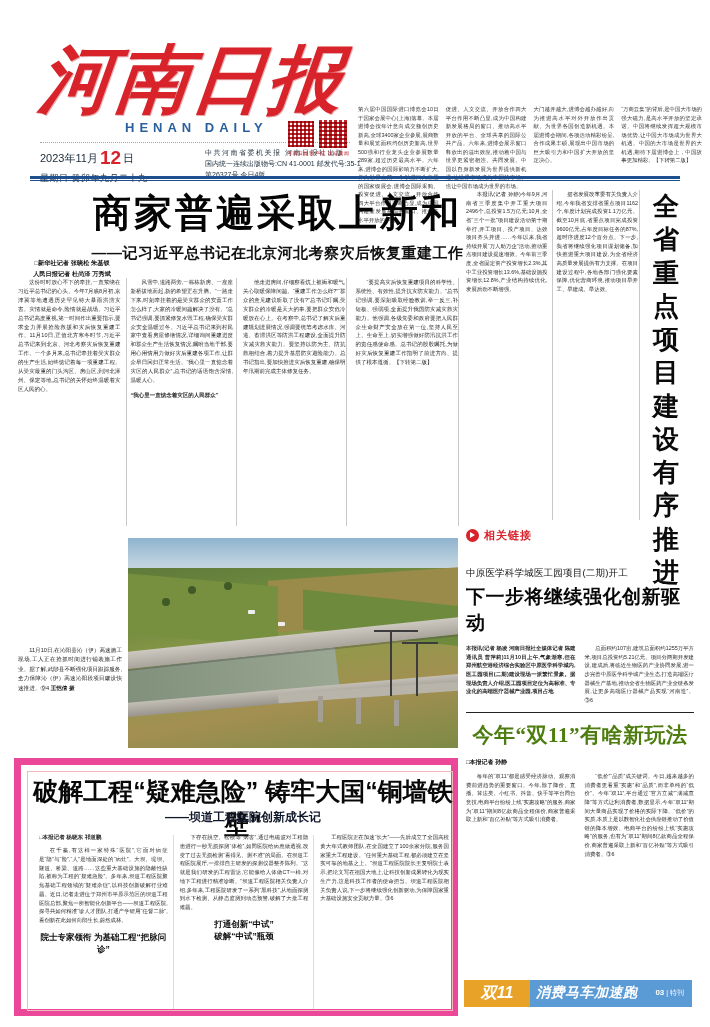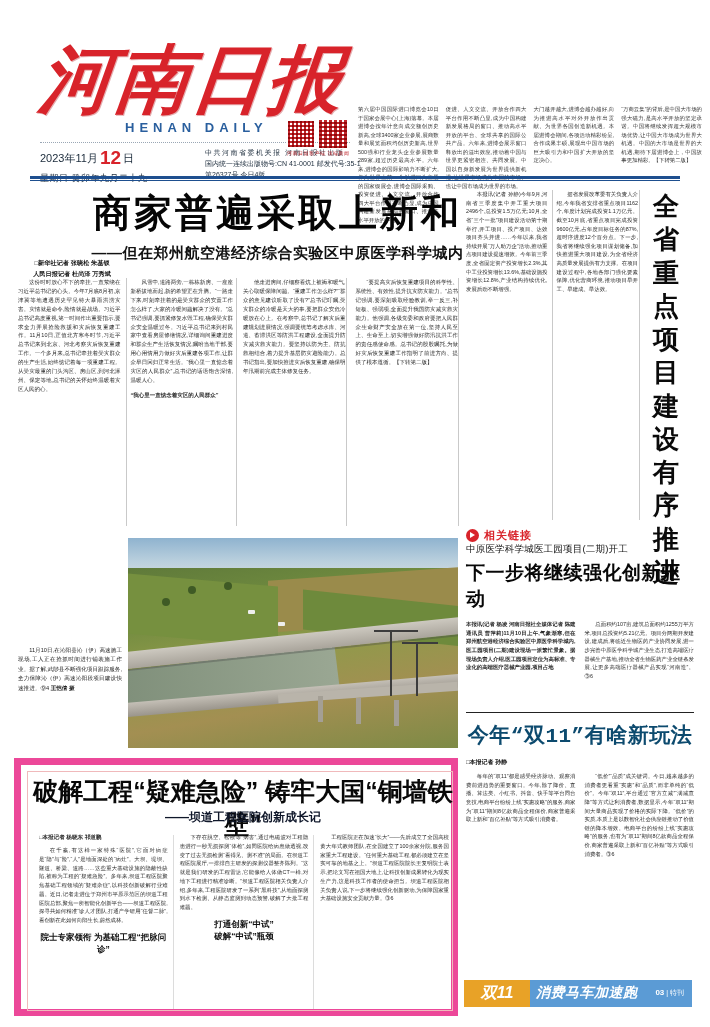--- a/index.html
+++ b/index.html
@@ -103,33 +103,33 @@
   .vdiv-r2 { position:absolute; left:639px; top:190px; width:1px; height:330px; background:#c9c9c9; }
 
   
   .linkbox { position:absolute; left:466px; top:528px; width:228px; }
   .link-tag { display:flex; align-items:center; gap:5px; }
   .arrow-ico { width:13px; height:13px; border-radius:50%; background:#d8232a;
                position:relative; flex:0 0 13px;}
   .arrow-ico:after { content:""; position:absolute; left:4px; top:3.2px;
      border-left:5px solid #fff; border-top:3.2px solid transparent; border-bottom:3.2px solid transparent;}
   .link-tag-text { font-family:"Liberation Sans", sans-serif; font-weight:700; font-size:11px; color:#d8232a; letter-spacing:1px;}
-  .link-shoulder { font-family:"Liberation Sans", sans-serif; font-size:9.5px; color:#111; margin-top:0; letter-spacing:.2px;}
+  .link-shoulder { font-family:"Liberation Sans", sans-serif; font-size:9.5px; color:#111; margin-top:24px; letter-spacing:.2px;}
   .link-title { font-family:"Liberation Sans", sans-serif; font-weight:700; font-size:19px;
                 color:#070707; margin-top:4px; letter-spacing:.5px;}
   .link-body { margin-top:8px; display:grid; grid-template-columns:1fr 1fr; column-gap:9px; }
   .link-body p { font-size:5.4px; line-height:1.6; color:#2a2a2a; text-align:justify;
                  text-indent:2em; font-family:"Liberation Sans", sans-serif;}
   .link-body p.nb { text-indent:0; font-weight:700;}
 
   
   .s11 { position:absolute; left:466px; top:712px; width:228px; }
   .s11-rule { width:228px; height:1px; background:#222; margin-bottom:8px;}
-  .s11-title { font-family:Liberation Mono, monospace; font-weight:700; font-size:21px;
-               color:#0c4a6e; letter-spacing:.5px; text-align:center;}
+  .s11-title { font-family:Liberation Serif, serif; font-weight:700; font-size:21px;
+               color:#4d7c0f; letter-spacing:.5px; text-align:center;}
   .s11-by { font-family:"Liberation Sans", sans-serif; font-size:6px; font-weight:700; color:#111; margin-top:9px;}
   .s11-body { margin-top:5px; display:grid; grid-template-columns:1fr 1fr; column-gap:9px; }
   .s11-body p { font-size:5.4px; line-height:1.6; color:#2a2a2a; text-align:justify;
                 text-indent:2em; font-family:"Liberation Sans", sans-serif;}
 
   
   .photo { position:absolute; left:128px; top:538px; width:330px; height:210px;
            overflow:hidden; }
   .ph-sky { position:absolute; left:0; top:0; width:330px; height:38px;
             background:linear-gradient(180deg,#8fb3cf 0%,#b9cfdd 60%,#cfdae0 100%); }
@@ -234,21 +234,21 @@
       <p>大门越开越大,进博会越办越好,向为推进高水平对外开放作出贡献、为世界各国创造新机遇。本届进博会期间,各项活动精彩纷呈,合作成果丰硕,展现出中国市场的巨大吸引力和中国扩大开放的坚定决心。</p>
       <p>“万商云集”的背后,是中国大市场的强大磁力,是高水平开放的坚定承诺。中国将继续发挥超大规模市场优势,让中国大市场成为世界大机遇。中国的大市场是世界的大机遇,期待下届进博会上，中国故事更加精彩。【下转第二版】</p>
     </div>
   </div>
 
   <div class="rule-blue"></div>
   <div class="rule-blue2"></div>
 
   <div class="main-head">
     <div class="mh-title">商家普遍采取上新和</div>
-    <div class="mh-sub">——但在郑州航空港经济综合实验区中原医学科学城内</div>
+    <div class="mh-sub">——记习近平总书记在北京河北考察灾后恢复重建工作</div>
   </div>
 
   <div class="mh-byline">
     <div>□新华社记者 张晓松 朱基钗</div>
     <div>人民日报记者 杜尚泽 万秀斌</div>
   </div>
 
   <div class="vline" style="left:126px"></div>
   <div class="vline" style="left:236px"></div>
   <div class="vline" style="left:346px"></div>

